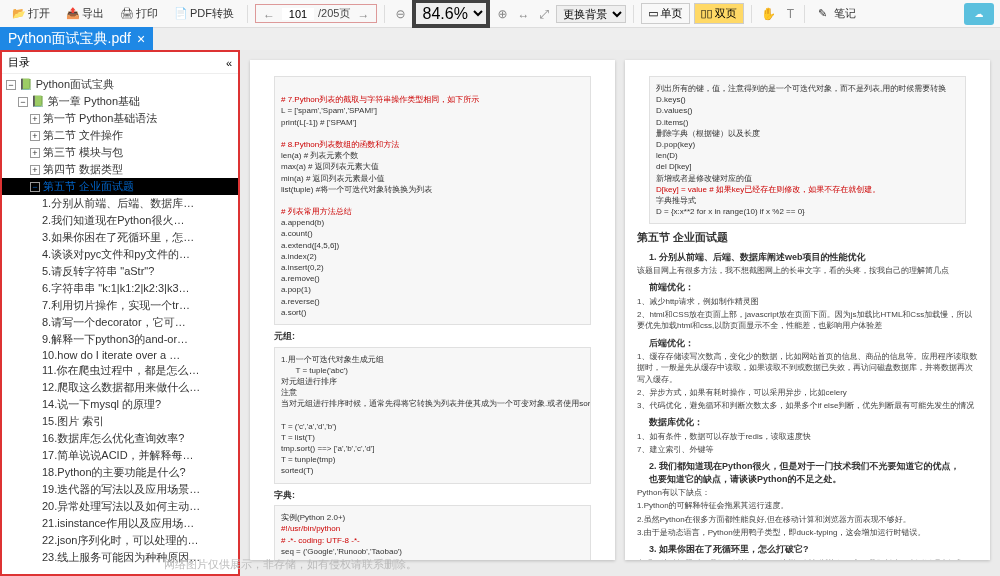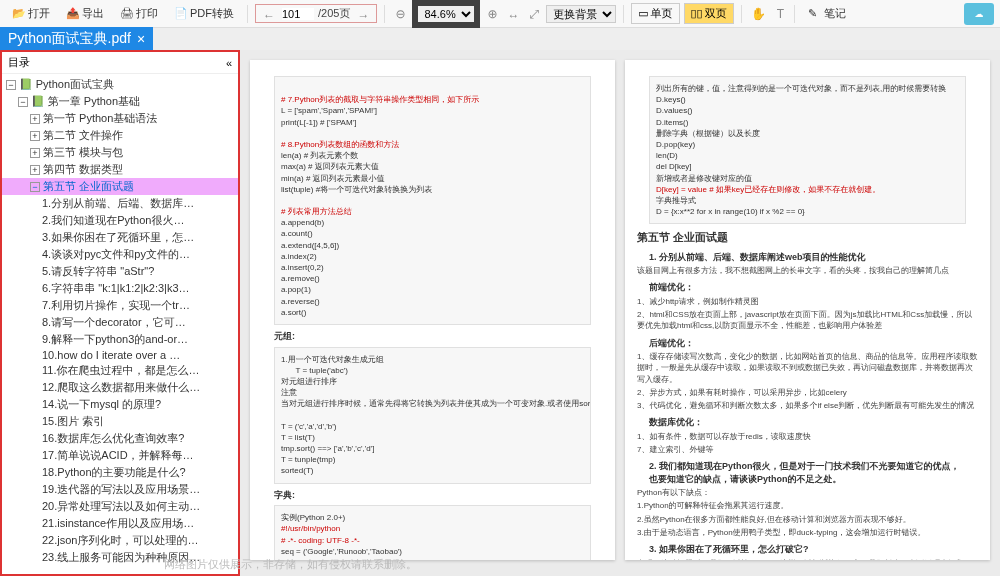--- a/index.html
+++ b/index.html
@@ -2,40 +2,40 @@
 <html><head>
 <meta charset="utf-8">
 <style>
 *{margin:0;padding:0;box-sizing:border-box;font-family:"Microsoft YaHei",sans-serif}
 body{background:#f5f5f5;font-size:11px;overflow:hidden}
 .toolbar{height:28px;background:#f8f8f8;border-bottom:1px solid #ddd;display:flex;align-items:center;padding:0 6px;gap:4px}
 .tb-btn{height:22px;padding:2px 6px;display:inline-flex;align-items:center;gap:2px;cursor:pointer;font-size:11px;color:#333}
 .tb-sep{width:1px;height:18px;background:#ddd;margin:0 3px}
 .tb-icon{width:14px;height:14px;display:inline-block}
 .page-nav{display:flex;align-items:center;border:1px solid #d99;padding:1px 4px;gap:4px}
-.page-input{width:32px;border:none;text-align:left;font-size:11px}
+.page-input{width:32px;border:none;text-align:center;font-size:11px}
 .page-total{font-size:11px;color:#444}
 .arrow{cursor:pointer;color:#888;font-size:12px;padding:0 3px}
-.zoom-sel{font-size:11px;border:6px solid #404040;padding:1px 2px}
+.zoom-sel{font-size:16px;border:4px solid #404040;padding:1px 2px}
 .bg-sel{font-size:11px;border:1px solid #ccc;padding:1px 2px}
 .view-btn{padding:2px 6px;border:1px solid #ccc;font-size:11px;cursor:pointer;display:inline-flex;align-items:center;gap:2px}
 .view-btn.active{background:#ffd966}
 .tabbar{height:22px;background:#eee;display:flex;align-items:center}
 .tab{background:#1e88e5;color:#fff;padding:3px 8px;font-size:14px;display:flex;align-items:center;gap:6px}
 .tab-close{cursor:pointer}
 .main{display:flex;height:calc(576px - 28px - 22px)}
 .sidebar{width:240px;background:#fff;border:2px solid #d33;overflow:auto}
 .sb-header{font-size:11px;padding:3px 6px;border-bottom:1px solid #eee;display:flex;justify-content:space-between;align-items:center}
 .tree{padding:2px 0}
 .tree-item{font-size:11px;padding:1px 0 1px 6px;white-space:nowrap;overflow:hidden;text-overflow:ellipsis;cursor:pointer;color:#333}
 .tree-item.l0{padding-left:4px}
 .tree-item.l1{padding-left:16px}
 .tree-item.l2{padding-left:28px}
 .tree-item.l3{padding-left:40px}
-.tree-item.sel{background:#f0abfc;color:#06c}
+.tree-item.sel{background:#000000;color:#06c}
 .tree-toggle{display:inline-block;width:10px;height:10px;border:1px solid #999;text-align:center;line-height:8px;font-size:9px;margin-right:3px;cursor:pointer}
 .book-icon{color:#2a7}
 .content{flex:1;background:#ebebeb;display:flex;gap:10px;padding:10px;overflow:auto}
 .page{background:#fff;width:370px;height:500px;padding:12px;font-size:9px;color:#333;overflow:hidden;box-shadow:0 1px 3px rgba(0,0,0,.2);line-height:1.4}
 .code-block{background:#f7f7f7;border:1px solid #e0e0e0;padding:6px;margin:4px 12px;font-family:Consolas,monospace;font-size:8px;white-space:pre;overflow:hidden}
 .comment-red{color:#c00}
 .h-section{font-weight:bold;font-size:11px;margin:6px 0 4px}
 .h-q{font-weight:bold;font-size:9px;margin:5px 12px 2px}
 .para{font-size:8px;margin:2px 0;color:#444}
 .footer-text{position:absolute;bottom:4px;left:164px;font-size:11px;color:#bbb}

